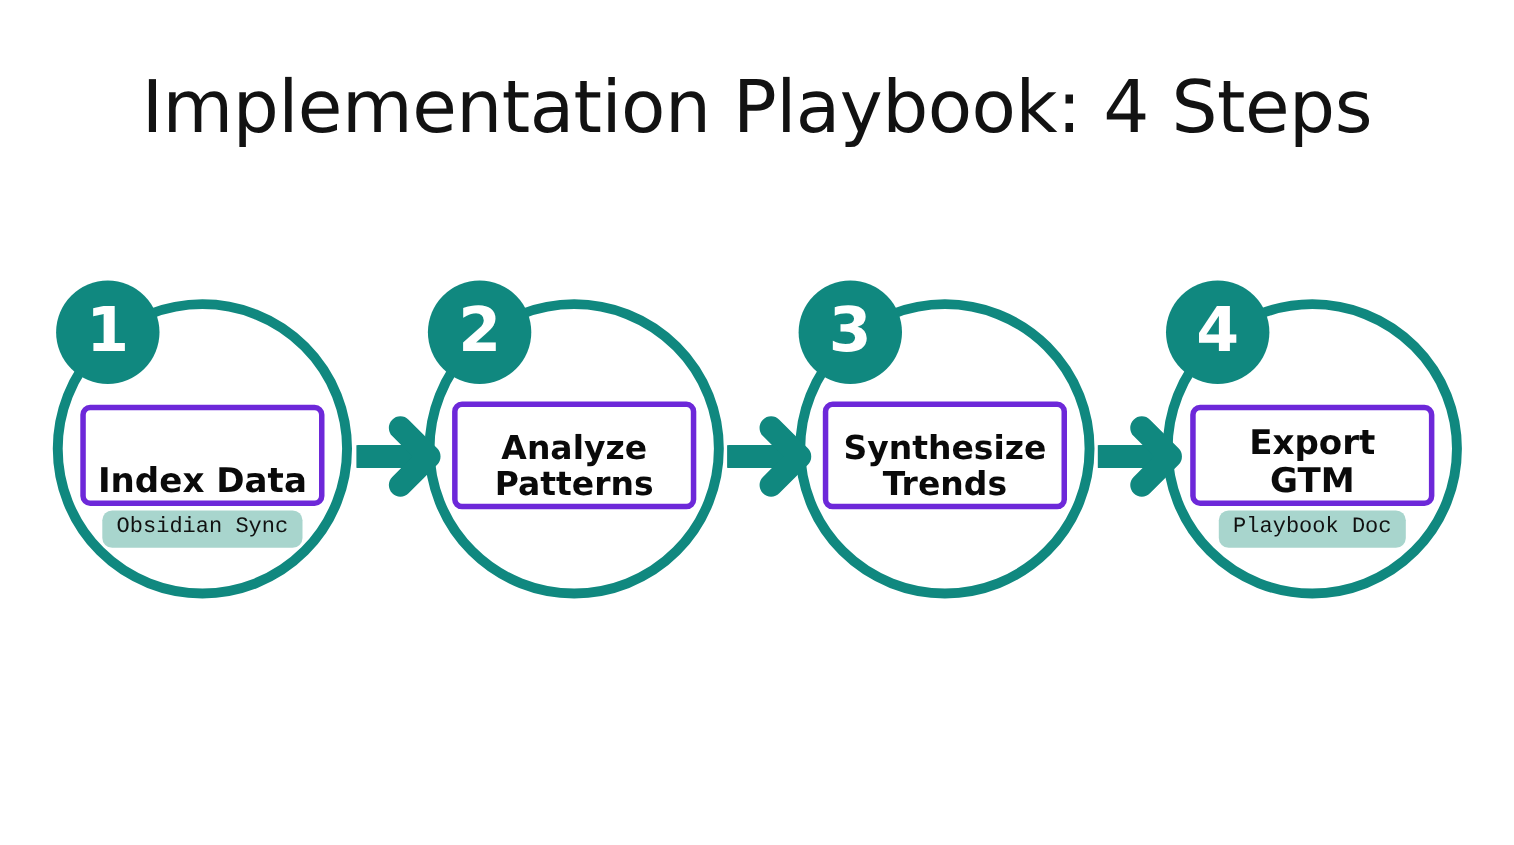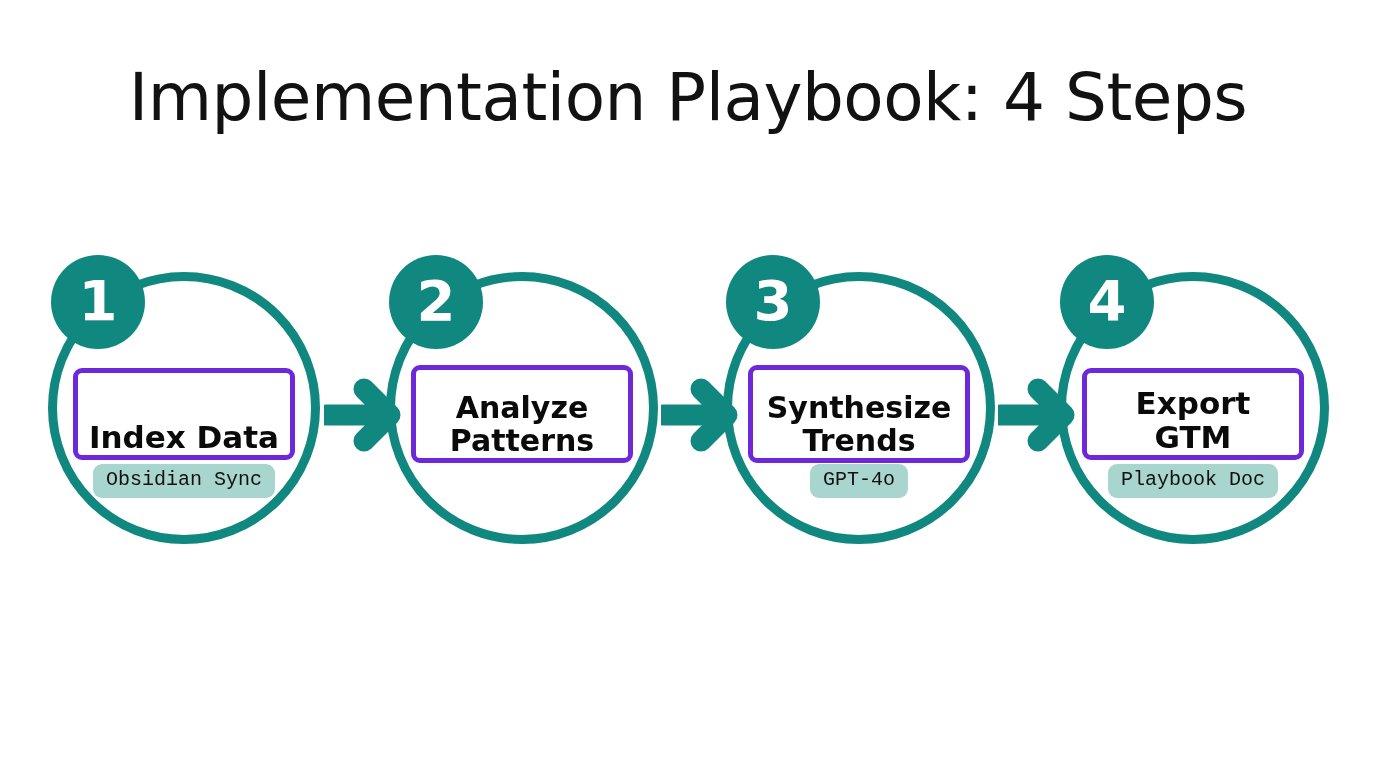--- a/index.html
+++ b/index.html
@@ -220,23 +220,20 @@
       <div class="ring"></div>
       <div class="num-bubble">
         <span class="num">3</span>
       </div>
       <div class="label-card two-line">
         <span class="label-text">
           <span>Synthesize</span><br>
           <span>Trends</span>
         </span>
       </div>
-      <div class="badge">
-        <span class="badge-pill">GPT-4o</span>
-      </div>
     </div>
 
     <div class="arrow" id="arrow-3">
       <svg width="86" height="86" viewBox="0 0 86 86" aria-hidden="true">
         <path d="M2 43 H52" stroke="#10887f" stroke-width="21" stroke-linecap="round" fill="none"></path>
         <path d="M40 17 L66 43 L40 69" stroke="#10887f" stroke-width="21" stroke-linecap="round" stroke-linejoin="round" fill="none"></path>
       </svg>
     </div>
 
     <div class="step" id="step-4">

